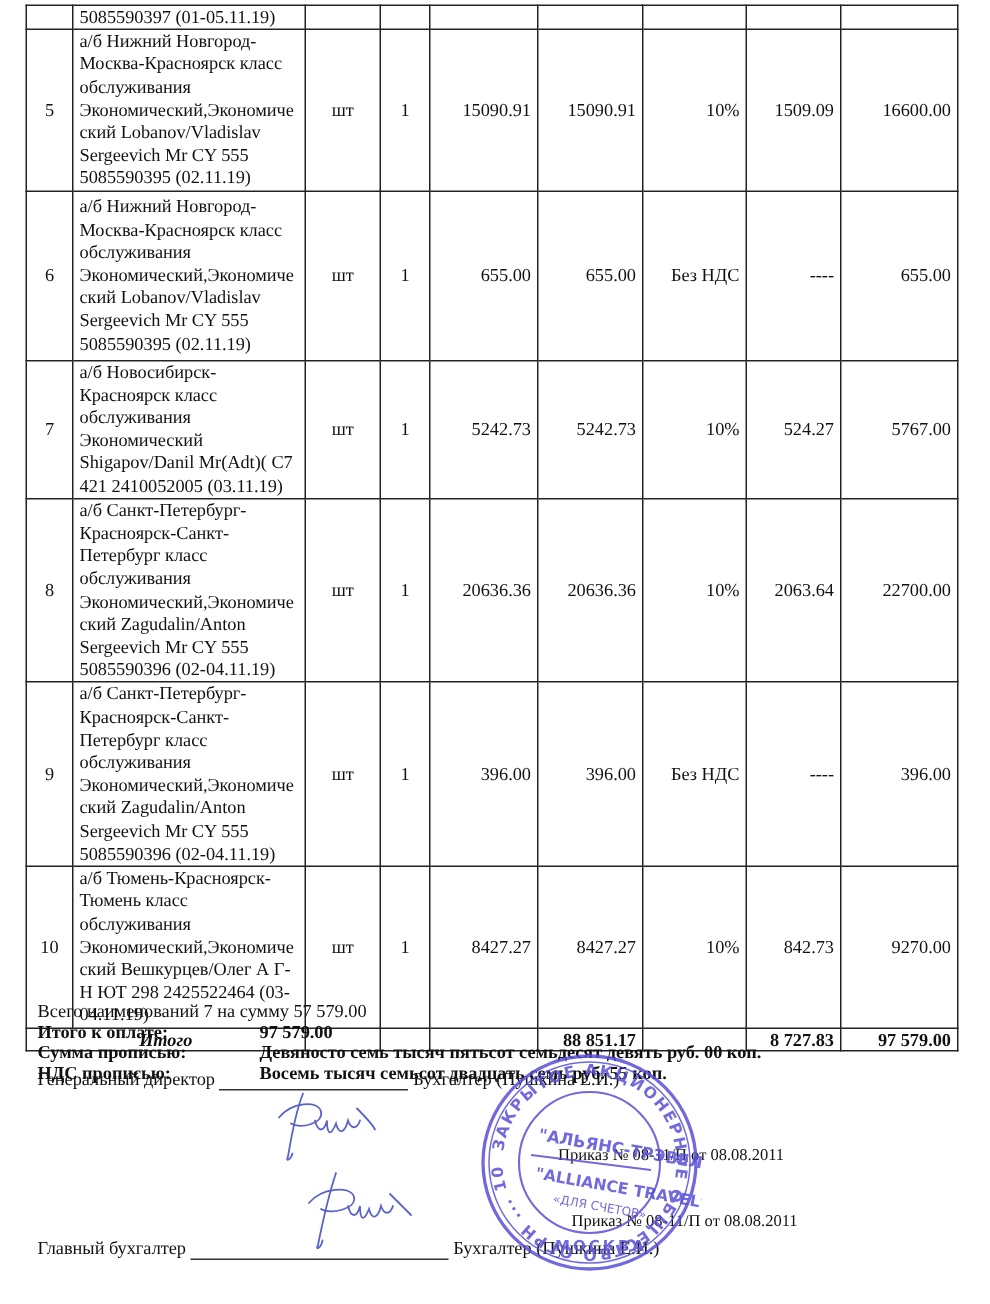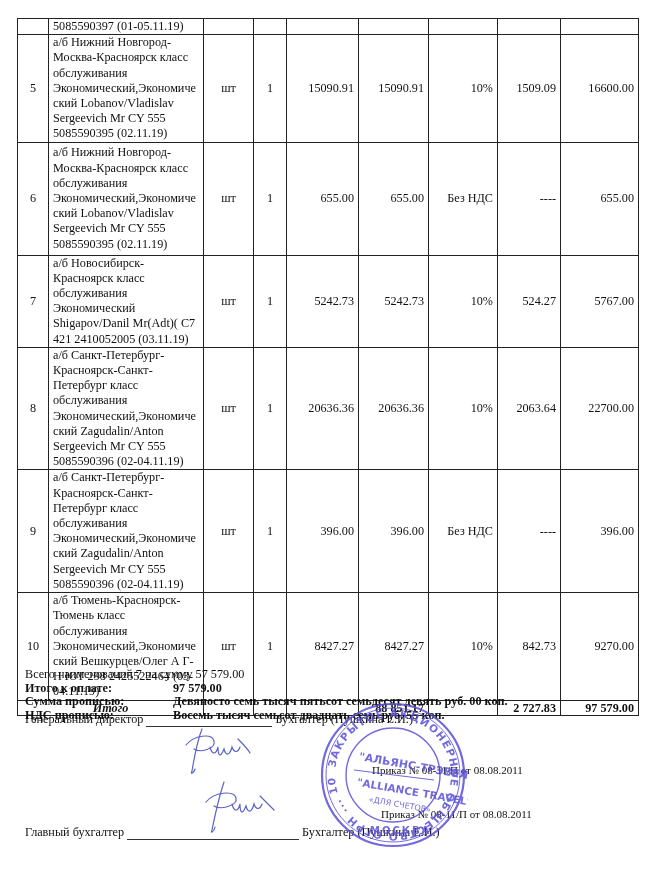--- a/index.html
+++ b/index.html
@@ -3,21 +3,21 @@
 <meta charset="utf-8">
 <style>
   html, body { margin: 0; padding: 0; background: #ffffff; }
   body {
     width: 660px; height: 869px; position: relative; overflow: hidden;
     font-family: "Liberation Serif", "DejaVu Serif", serif;
     color: #111;
     font-size: 12.2px;
   }
   table.inv {
-    position: absolute; left: 17px; top: 18px;
+    position: absolute; left: 17px; top: 3px;
     border-collapse: collapse;
     table-layout: fixed;
     width: 621px;
   }
   table.inv td {
     border: 1.3px solid #222;
     padding: 0 4px;
     vertical-align: middle;
     line-height: 15.2px;
   }
@@ -184,21 +184,21 @@
         <td class="right">842.73</td>
         <td class="right">9270.00</td>
       </tr>
       <tr class="total" style="height: 15px;">
         <td class="label" colspan="2">Итого</td>
         <td></td>
         <td></td>
         <td></td>
         <td class="right">88 851.17</td>
         <td></td>
-        <td class="right">2 727.83</td>
+        <td class="right">8 727.83</td>
         <td class="right">97 579.00</td>
       </tr>
     </tbody>
 </table>
 
 <div class="summary">
   <div class="plain">Всего наименований 7 на сумму 57 579.00</div>
   <div class="row">
     <span class="k">Итого к оплате:</span>
     <span class="v">97 579.00</span>

